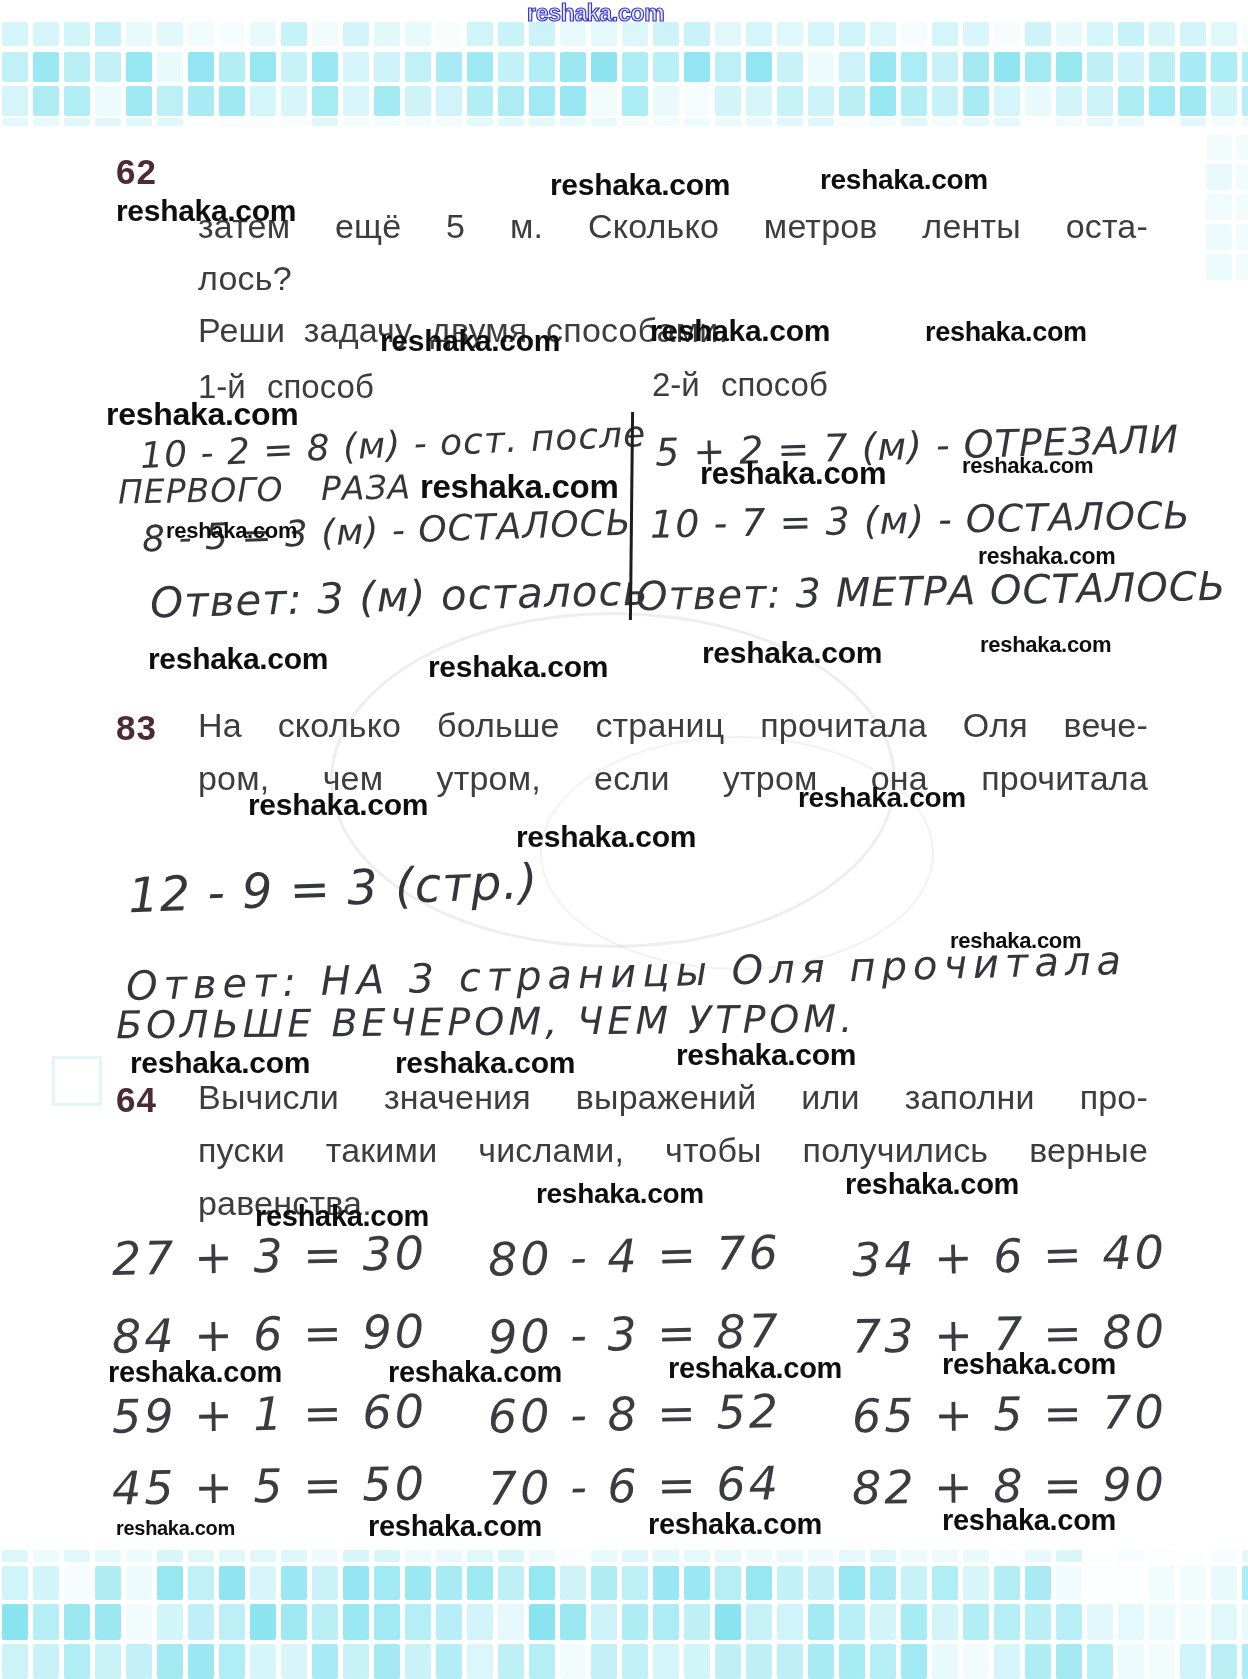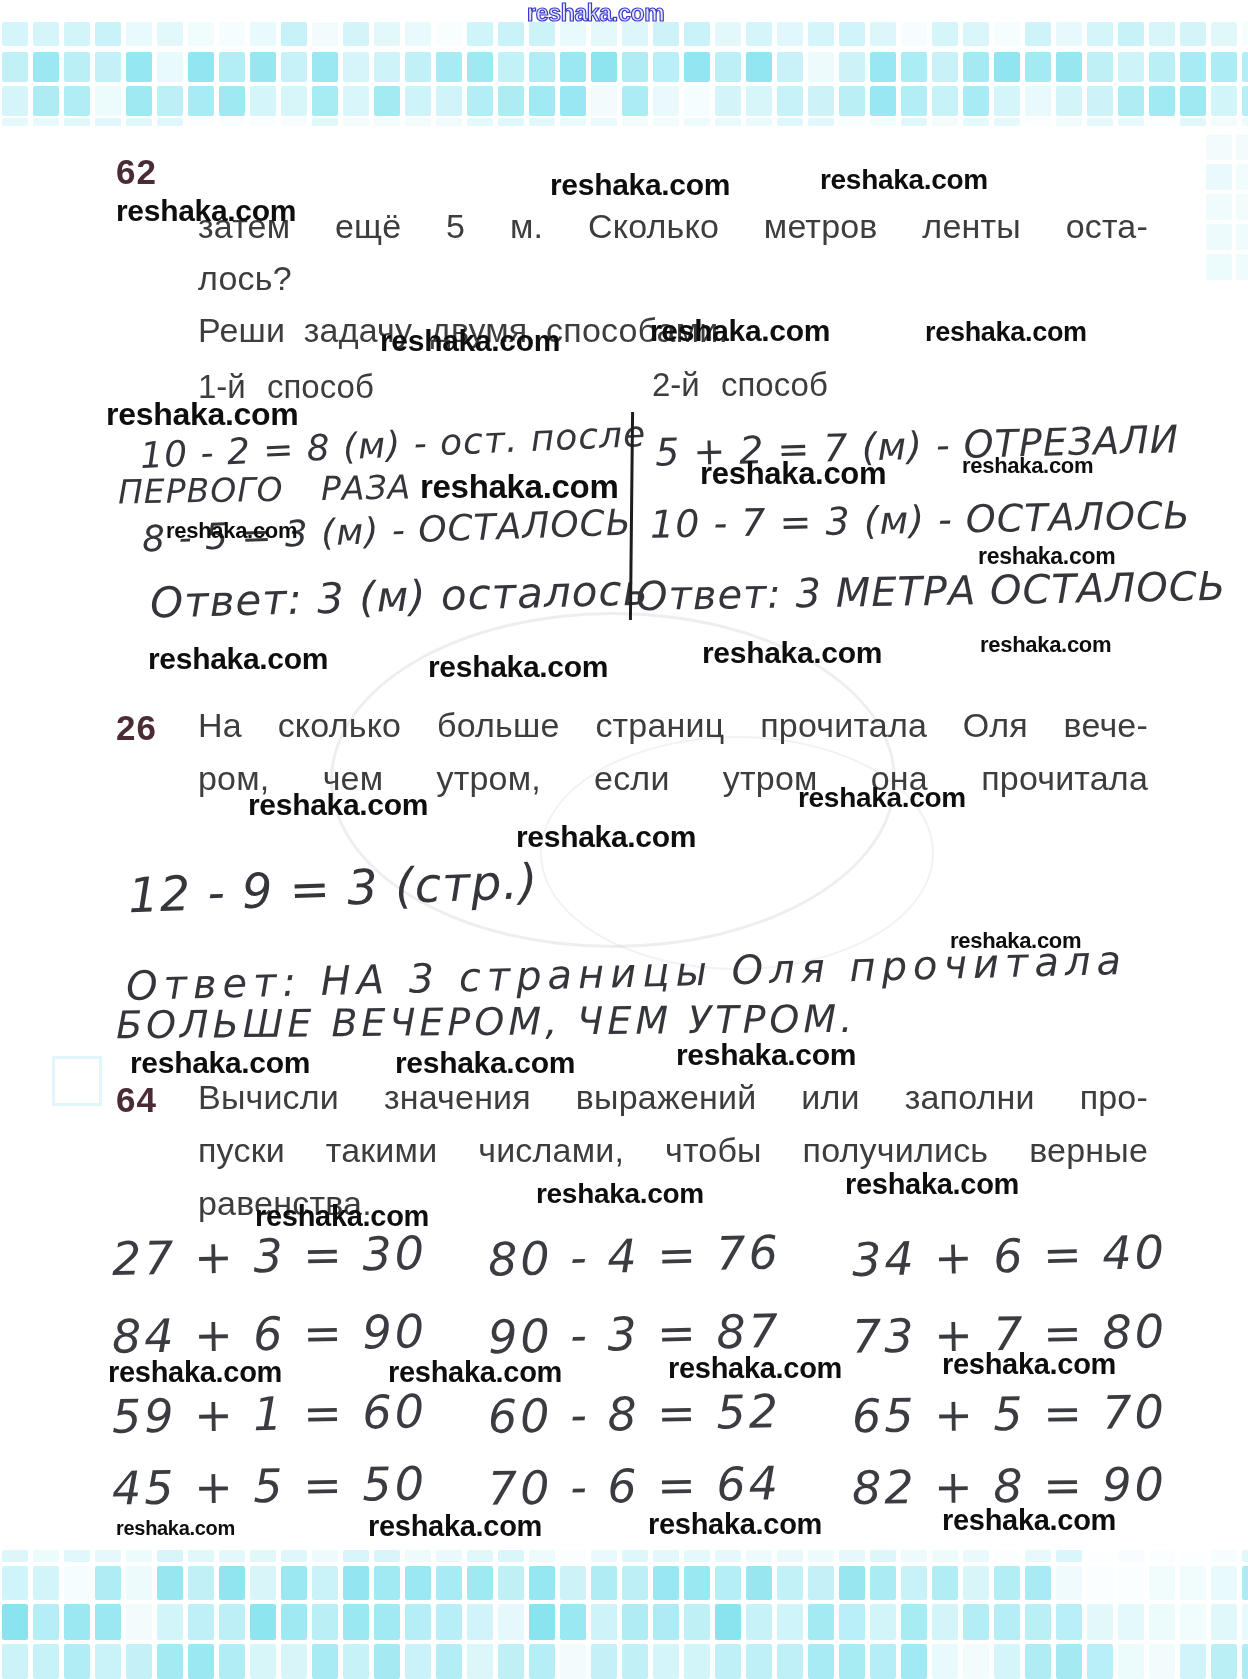--- a/index.html
+++ b/index.html
@@ -394,21 +394,21 @@
   <div class="hw" style="left:118px;top:470px;font-size:33px;word-spacing:26px;transform:rotate(-1deg);">ПЕРВОГО РАЗА</div>
   <div class="hw" style="left:142px;top:510px;font-size:36px;transform:rotate(-2deg);">8 - 5 = 3 (м) - ОСТАЛОСЬ</div>
   <div class="hw" style="left:150px;top:572px;font-size:42px;transform:rotate(-1.5deg);">Ответ: 3 (м) осталось</div>
 
   <div class="divider62" style="left:630px;top:412px;height:208px;"></div>
 
   <div class="hw" style="left:655px;top:424px;font-size:38px;transform:rotate(-1.5deg);">5 + 2 = 7 (м) - ОТРЕЗАЛИ</div>
   <div class="hw" style="left:650px;top:498px;font-size:38px;transform:rotate(-1deg);">10 - 7 = 3 (м) - ОСТАЛОСЬ</div>
   <div class="hw" style="left:636px;top:568px;font-size:40px;transform:rotate(-1deg);">Ответ: 3 МЕТРА ОСТАЛОСЬ</div>
 
-  <div class="pnum" style="left:116px;top:708px;">26</div>
+  <div class="pnum" style="left:116px;top:708px;">83</div>
   <div class="pline just" style="left:198px;top:706px;">На сколько больше страниц прочитала Оля вече-</div>
   <div class="pline just" style="left:198px;top:759px;">ром, чем утром, если утром она прочитала</div>
 
   <div class="hw" style="left:128px;top:860px;font-size:48px;transform:rotate(-2deg);">12 - 9 = 3 (стр.)</div>
   <div class="hw" style="left:126px;top:950px;font-size:40px;letter-spacing:6px;transform:rotate(-1.5deg);">Ответ: НА 3 страницы Оля прочитала</div>
   <div class="hw" style="left:116px;top:1000px;font-size:38px;letter-spacing:4px;transform:rotate(-0.5deg);">БОЛЬШЕ ВЕЧЕРОМ, ЧЕМ УТРОМ.</div>
 
   <div class="pnum" style="left:116px;top:1080px;">64</div>
   <div class="pline just" style="left:198px;top:1078px;">Вычисли значения выражений или заполни про-</div>
   <div class="pline just" style="left:198px;top:1131px;">пуски такими числами, чтобы получились верные</div>

